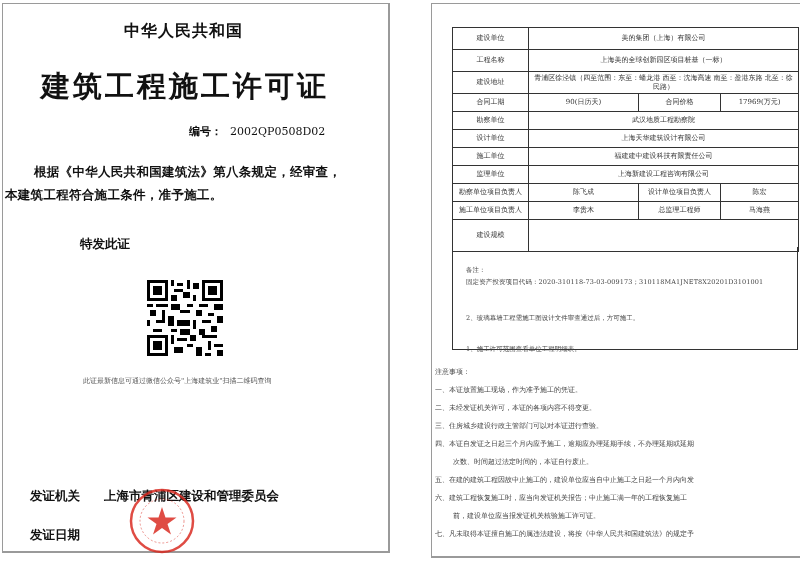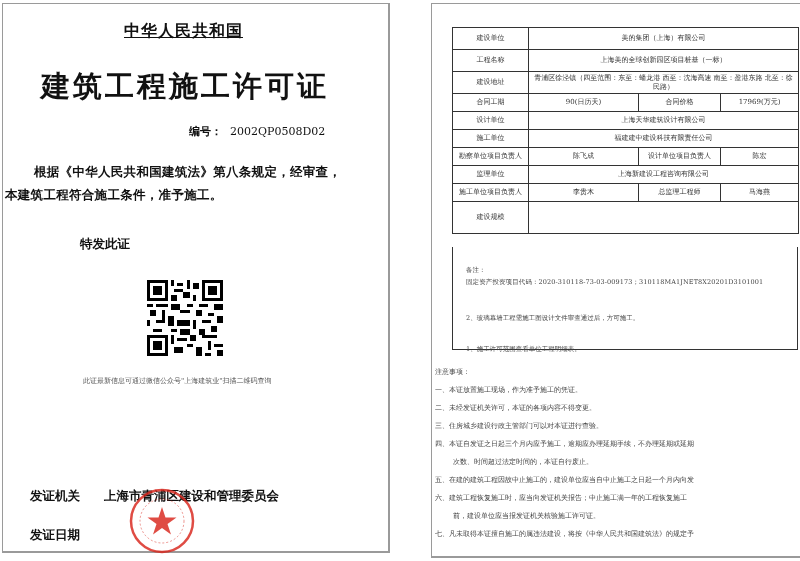--- a/index.html
+++ b/index.html
@@ -3,21 +3,21 @@
 <meta charset="utf-8">
 <style>
   html, body { margin: 0; padding: 0; background: #ffffff; }
   body { width: 800px; height: 561px; position: relative; overflow: hidden;
          font-family: "DejaVu Serif", "Liberation Serif", serif; color: #111; }
 
   
   .page-left { position: absolute; left: 2px; top: 3px; width: 388px; height: 550px;
                border: 1px solid #9a9a9a; border-right: 2px solid #9a9a9a; border-bottom: 2px solid #9a9a9a; box-sizing: border-box; background:#fff; }
   .country { position: absolute; top: 17px; left: 0; width: 100%; text-align: center;
-             font-family: "DejaVu Sans", "Liberation Sans", sans-serif; font-size: 16px; font-weight: bold; letter-spacing: 1px; padding-left: 0; text-decoration: underline; }
+             font-family: "DejaVu Sans", "Liberation Sans", sans-serif; font-size: 16px; font-weight: bold; letter-spacing: 1px; padding-left: 0; }
   .country span { position: relative; left: -12px; }
   .main-title { position: absolute; top: 63px; left: 38px; font-family: "DejaVu Sans", sans-serif;
                 font-size: 29px; font-weight: bold; letter-spacing: 3px; }
   .serial { position: absolute; top: 120px; left: 186px; font-family: "DejaVu Sans", sans-serif;
             font-size: 11px; font-weight: bold; }
   .serial .num { font-family: "DejaVu Serif", serif; font-weight: normal; margin-left: 8px; }
   .para { position: absolute; font-family: "DejaVu Sans", sans-serif; font-size: 12.5px; font-weight: bold; letter-spacing: 0.3px; }
   .para1 { top: 153px; left: 31px; margin-top: 7px; }
   .para2 { top: 183px; left: 2px; }
   .special { position: absolute; top: 232px; left: 77px; font-family: "DejaVu Sans", sans-serif; font-size: 12.5px; font-weight: bold; }
@@ -154,36 +154,40 @@
       <td class="lbl">建设地址</td>
       <td colspan="3">青浦区徐泾镇（四至范围：东至：蟠龙港 西至：沈海高速 南至：盈港东路 北至：徐民路）</td>
     </tr>
     <tr class="r18">
       <td class="lbl">合同工期</td>
       <td>90(日历天)</td>
       <td>合同价格</td>
       <td>17969(万元)</td>
     </tr>
     <tr class="r18">
+      <td class="lbl">勘察单位</td>
+      <td colspan="3">武汉地质工程勘察院</td>
+    </tr>
+    <tr class="r18">
       <td class="lbl">设计单位</td>
       <td colspan="3">上海天华建筑设计有限公司</td>
     </tr>
     <tr class="r18">
       <td class="lbl">施工单位</td>
       <td colspan="3">福建建中建设科技有限责任公司</td>
+    </tr>
+    <tr class="r18">
+      <td class="lbl">监理单位</td>
+      <td colspan="3">上海新建设工程咨询有限公司</td>
     </tr>
     <tr class="r18">
       <td class="lbl">勘察单位项目负责人</td>
       <td>陈飞成</td>
       <td>设计单位项目负责人</td>
       <td>陈宏</td>
-    </tr>
-    <tr class="r18">
-      <td class="lbl">监理单位</td>
-      <td colspan="3">上海新建设工程咨询有限公司</td>
     </tr>
     <tr class="r18">
       <td class="lbl">施工单位项目负责人</td>
       <td>李贵木</td>
       <td>总监理工程师</td>
       <td>马海燕</td>
     </tr>
     <tr class="r30">
       <td class="lbl">建设规模</td>
       <td colspan="3"></td>

